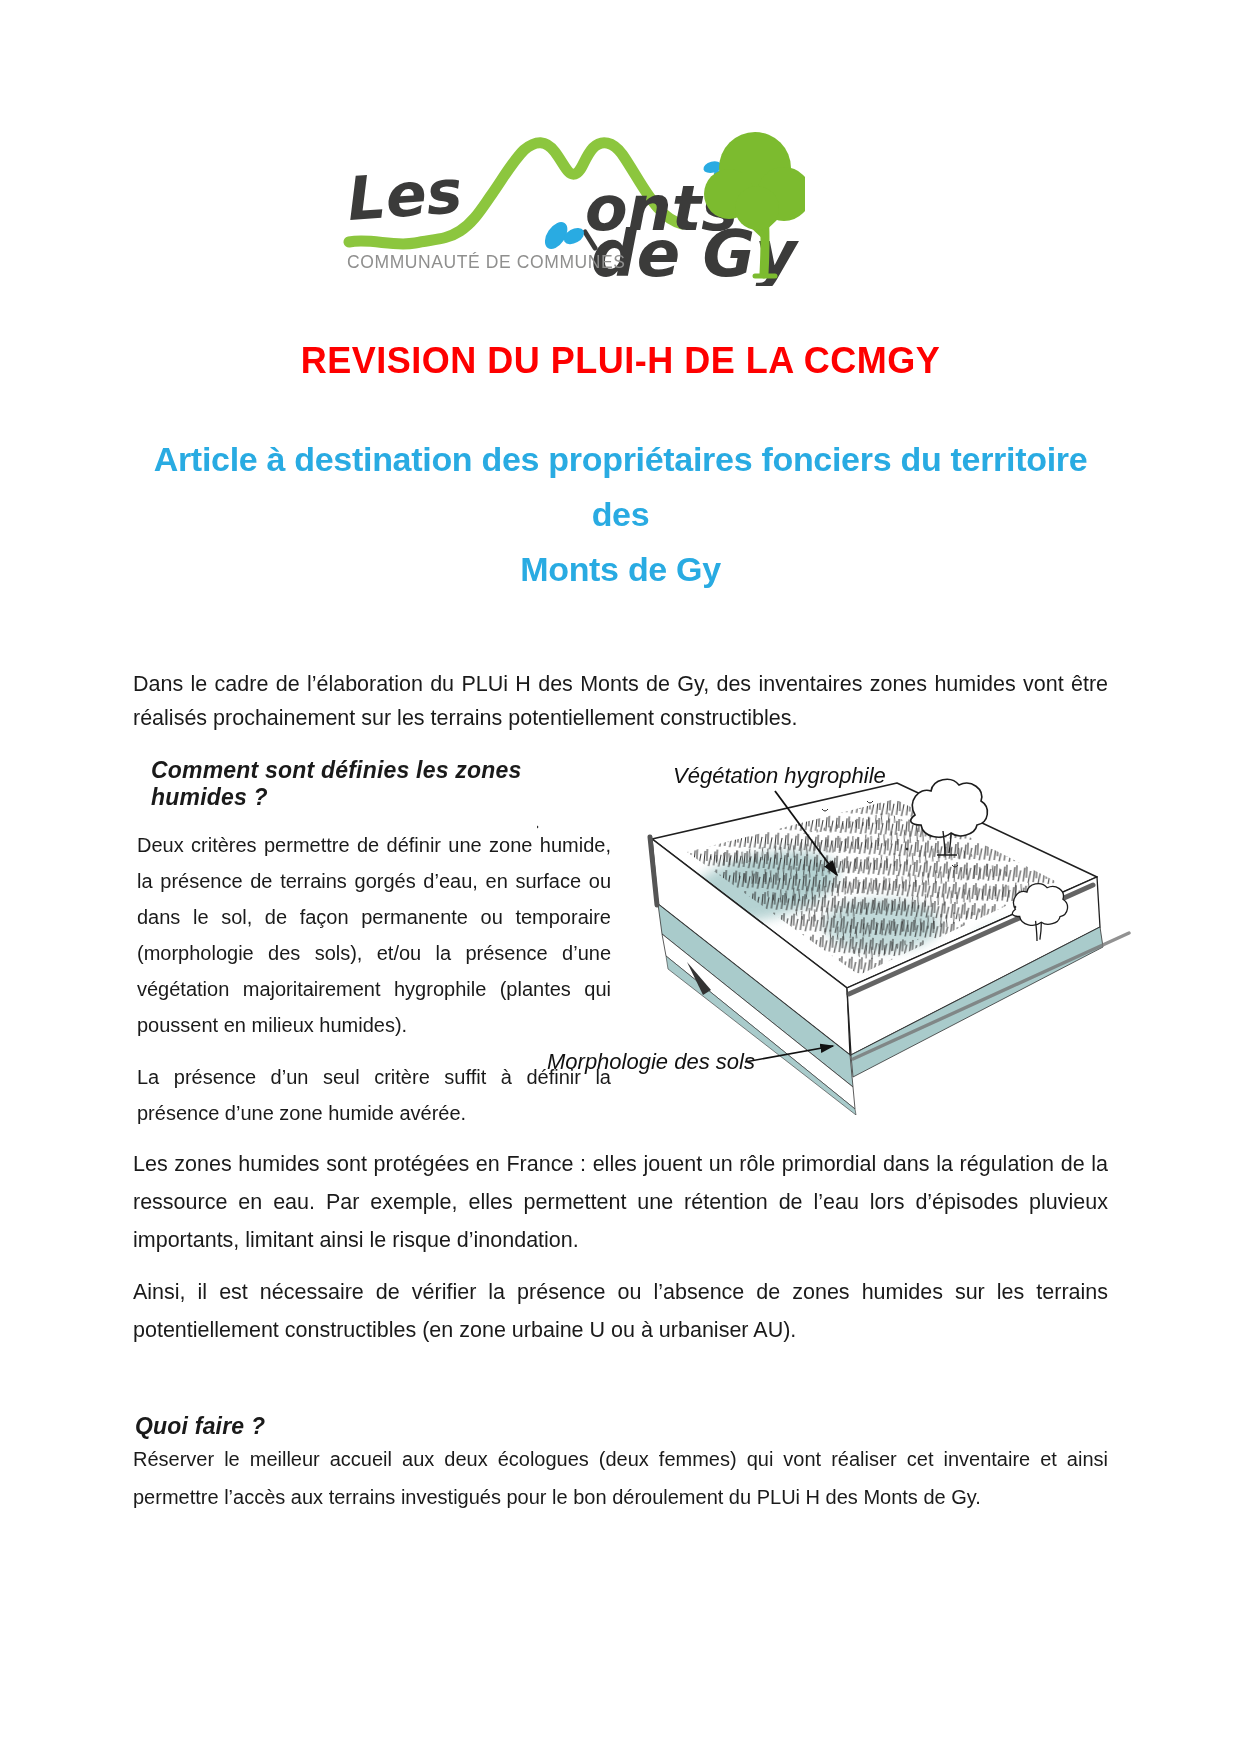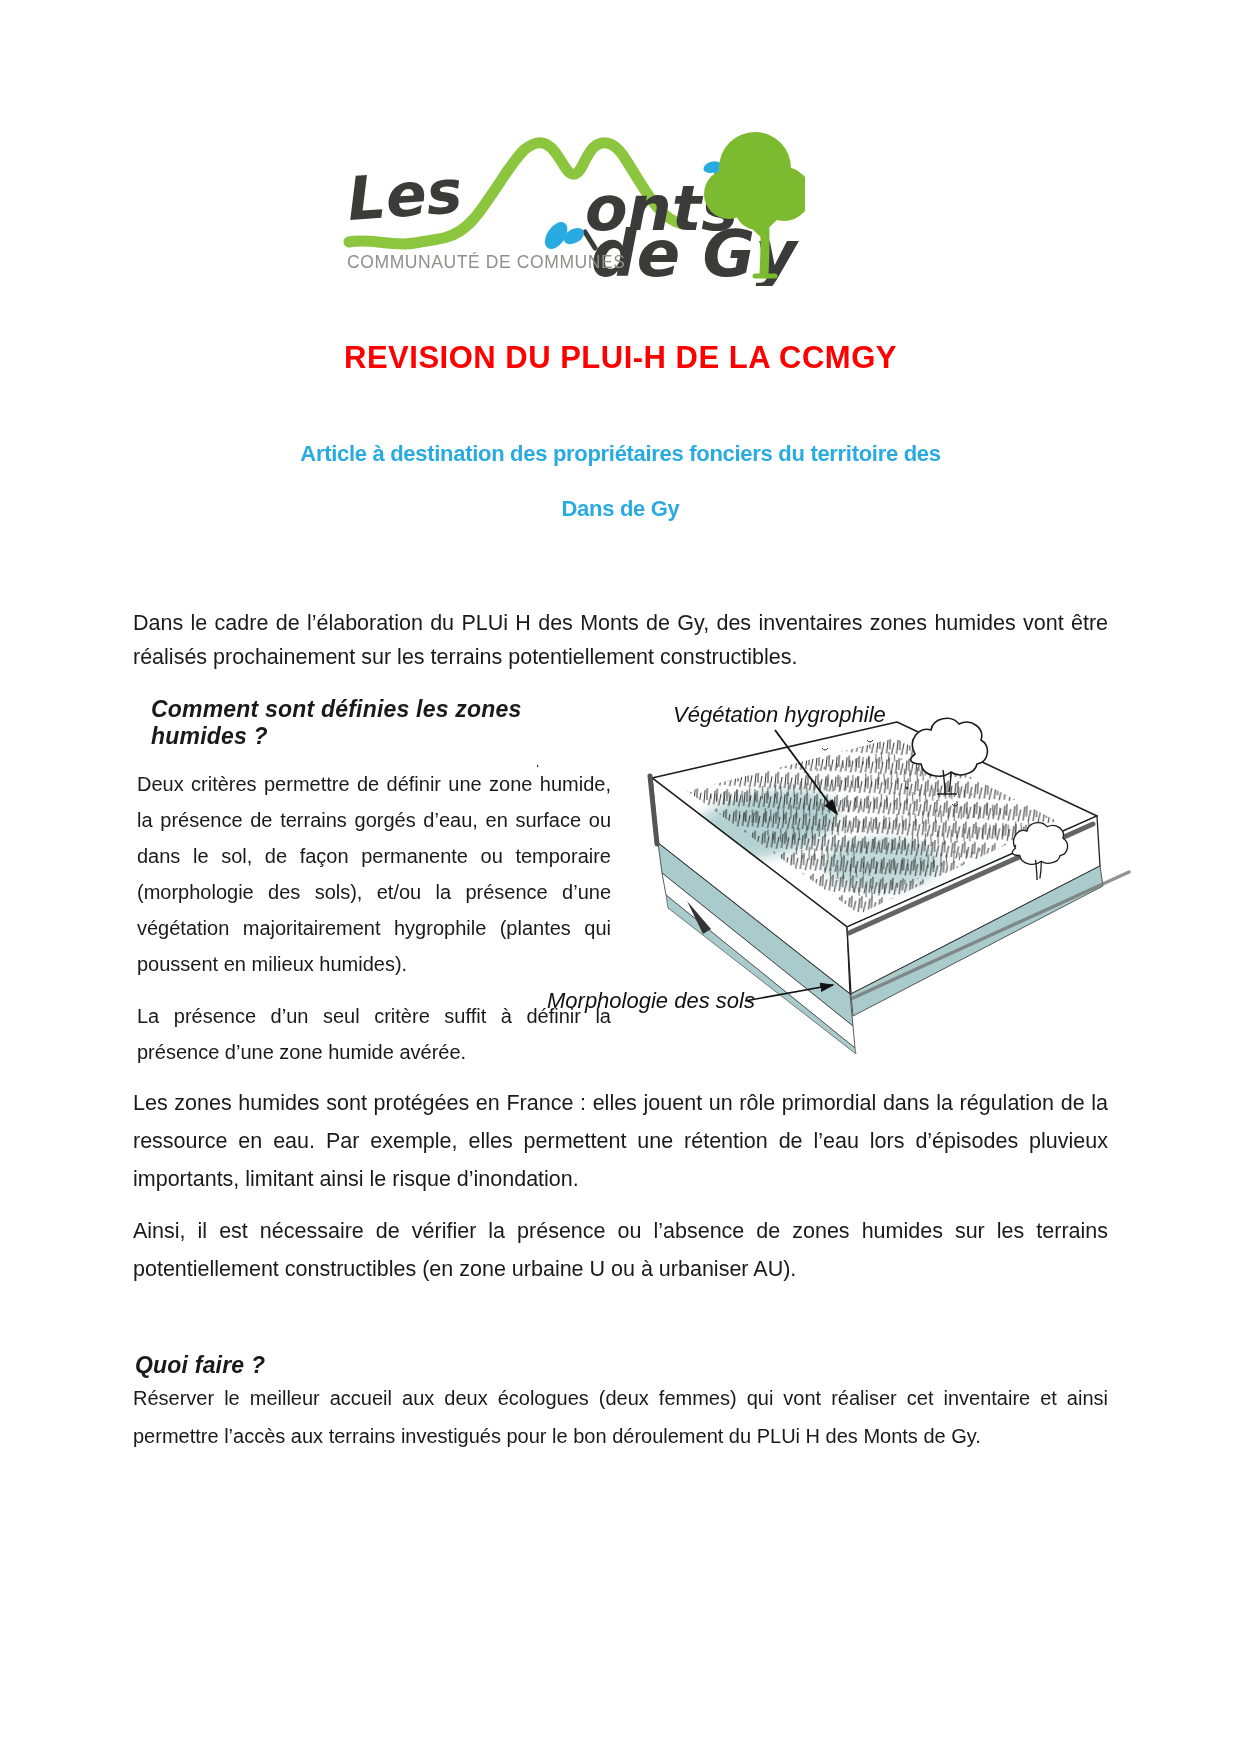--- a/index.html
+++ b/index.html
@@ -4,25 +4,25 @@
 <style>
   html,body{margin:0;padding:0;background:#ffffff;}
   .page{
     width:1241px;height:1755px;background:#ffffff;box-sizing:border-box;
     padding:0 133px;position:relative;overflow:hidden;
     font-family:"Liberation Sans",sans-serif;color:#1a1a1a;
   }
   .logo{margin:116px 0 0 210px;width:462px;height:170px;}
   .logo svg{display:block;}
   h1.doc-title{
-    margin:54px 0 0 0;text-align:center;font-size:31px;font-weight:bold;
+    margin:54px 0 0 0;text-align:center;font-size:36px;font-weight:bold;
     color:#fe0000;letter-spacing:.5px;font-family:"Liberation Sans",sans-serif;
   }
   h2.doc-subtitle{
-    margin:50px 0 0 0;text-align:center;font-size:22px;font-weight:bold;
+    margin:50px 0 0 0;text-align:center;font-size:34px;font-weight:bold;
     color:#29abe2;line-height:55px;letter-spacing:-.3px;
   }
   p.body-par{font-size:21.5px;line-height:38px;text-align:justify;margin:0;}
   p.intro{margin-top:70px;line-height:34px;}
   .section-comment{position:relative;margin-top:22px;min-height:344px;}
   .left-col{width:478px;}
   h3.subhead{
     font-size:23px;font-weight:bold;font-style:italic;margin:0 0 16px 18px;
     letter-spacing:.2px;
   }
@@ -74,21 +74,21 @@
       </g>
 
       <text class="logo-gray" x="4" y="152">COMMUNAUTÉ DE COMMUNES</text>
     </svg>
   </div>
 
   <h1 class="doc-title">REVISION DU PLUI-H DE LA CCMGY</h1>
 
   <h2 class="doc-subtitle">
     <span>Article à destination des propriétaires fonciers du territoire des</span><br>
-    <span>Dans de Gy</span>
+    <span>Monts de Gy</span>
   </h2>
 
   <p class="body-par intro">Dans le cadre de l’élaboration du PLUi H des Monts de Gy, des inventaires zones humides vont être réalisés prochainement sur les terrains potentiellement constructibles.</p>
 
   <div class="section-comment">
     <div class="left-col">
       <h3 class="subhead">Comment sont définies les zones humides ?</h3>
       <p>Deux critères permettre de définir une zone humide, la présence de terrains gorgés d’eau, en surface ou dans le sol, de façon permanente ou temporaire (morphologie des sols), et/ou la présence d’une végétation majoritairement hygrophile (plantes qui poussent en milieux humides).</p>
       <p>La présence d’un seul critère suffit à définir la présence d’une zone humide avérée.</p>
     </div>

